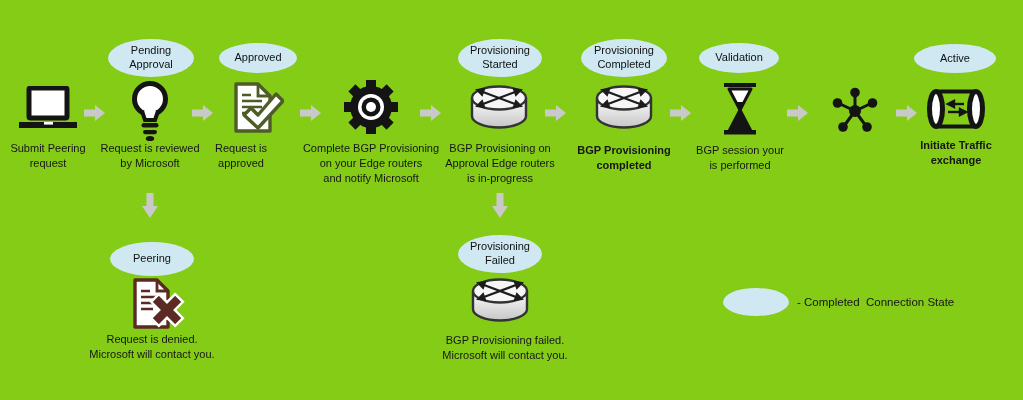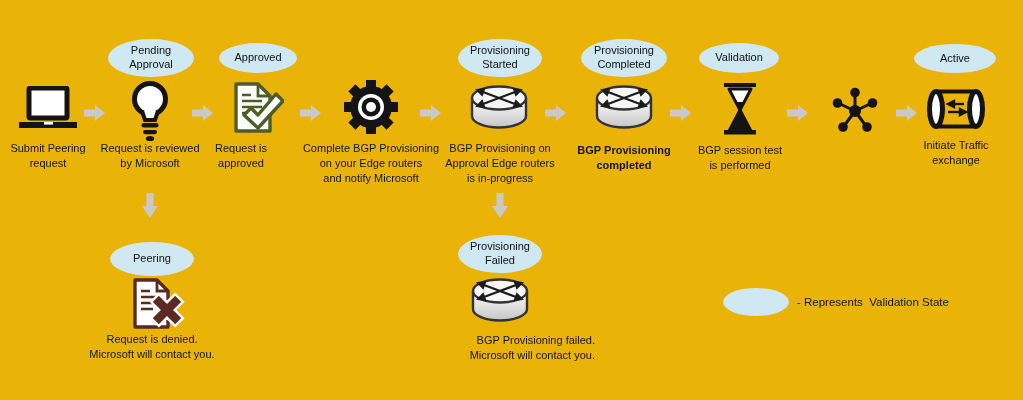--- a/index.html
+++ b/index.html
@@ -1,17 +1,17 @@
 <!DOCTYPE html>
 <html><head>
 <meta charset="utf-8">
 <style>
   html,body { margin:0; padding:0; background:#ffffff; }
   .canvas {
-    position:relative; width:1023px; height:400px; background:#eab308;
+    position:relative; width:1023px; height:400px; background:#84cc16;
     font-family:"Liberation Sans", sans-serif; color:#1b1b1b; overflow:hidden;
   }
   .badge {
     position:absolute; background:#cfe8f2; border-radius:50%;
     display:flex; align-items:center; justify-content:center;
     text-align:center; font-size:11px; line-height:1.25; white-space:pre-line;
     color:#111;
   }
   .lbl {
     position:absolute; text-align:center; font-size:11px; line-height:1.35;
@@ -206,23 +206,23 @@
   <div class="lbl" style="left:196px;top:141px;width:90px;">Request is
 approved</div>
   <div class="lbl" style="left:291px;top:141px;width:160px;">Complete BGP Provisioning
 on your Edge routers
 and notify Microsoft</div>
   <div class="lbl" style="left:425px;top:141px;width:150px;">BGP Provisioning on
 Approval Edge routers
 is in-progress</div>
   <div class="lbl" style="left:564px;top:143px;width:120px;font-weight:bold;">BGP Provisioning
 completed</div>
-  <div class="lbl" style="left:685px;top:143px;width:110px;">BGP session test
+  <div class="lbl" style="left:685px;top:143px;width:110px;">BGP session your
 is performed</div>
-  <div class="lbl" style="left:901px;top:138px;width:110px;">Initiate Traffic
+  <div class="lbl" style="left:901px;top:138px;width:110px;font-weight:bold;">Initiate Traffic
 exchange</div>
 
   <div class="badge" style="left:110px;top:242px;width:84px;height:34px;">Peering</div>
   <div class="ic" style="left:132px;top:278px;">
     <svg width="54" height="52" viewBox="0 0 54 52">
       <path d="M3,2 h22 l11,11 v36 h-33 z" fill="#fff" stroke="#5a2a23" stroke-width="3.4" stroke-linejoin="round"></path>
       <path d="M25,2 v11 h11" fill="none" stroke="#5a2a23" stroke-width="2.8"></path>
       <path d="M9,13 h9 M9,19 h18 M9,25 h18 M9,31 h12" stroke="#5a2a23" stroke-width="2.6"></path>
       <g transform="rotate(45 35 32)">
         <polygon fill="#5a2a23" stroke="#fff" stroke-width="2.4" points="18,26.5 29.5,26.5 29.5,15 40.5,15 40.5,26.5 52,26.5 52,37.5 40.5,37.5 40.5,49 29.5,49 29.5,37.5 18,37.5"></polygon>
@@ -247,19 +247,19 @@
       <g stroke="#1c1c1c" stroke-width="2.2" fill="#1c1c1c">
         <line x1="14" y1="20" x2="46" y2="8"></line>
         <line x1="14" y1="8" x2="46" y2="20"></line>
         <polygon points="0,-3 6,0 0,3" transform="translate(46,8) rotate(-19.4)"></polygon>
         <polygon points="0,-3 6,0 0,3" transform="translate(14,20) rotate(160.6)"></polygon>
         <polygon points="0,-3 6,0 0,3" transform="translate(46,20) rotate(19.4)"></polygon>
         <polygon points="0,-3 6,0 0,3" transform="translate(14,8) rotate(-160.6)"></polygon>
       </g>
     </svg>
   </div>
-  <div class="lbl" style="left:415px;top:333px;width:180px;text-align:right;">BGP Provisioning failed.
+  <div class="lbl" style="left:415px;top:333px;width:180px;">BGP Provisioning failed.
 Microsoft will contact you.</div>
 
   <div class="badge" style="left:723px;top:288px;width:66px;height:28px;"></div>
-  <div class="legend-text" style="left:797px;top:296px;">- Represents  Validation State</div>
+  <div class="legend-text" style="left:797px;top:296px;">- Completed  Connection State</div>
 
 </div>
 
 </body></html>

